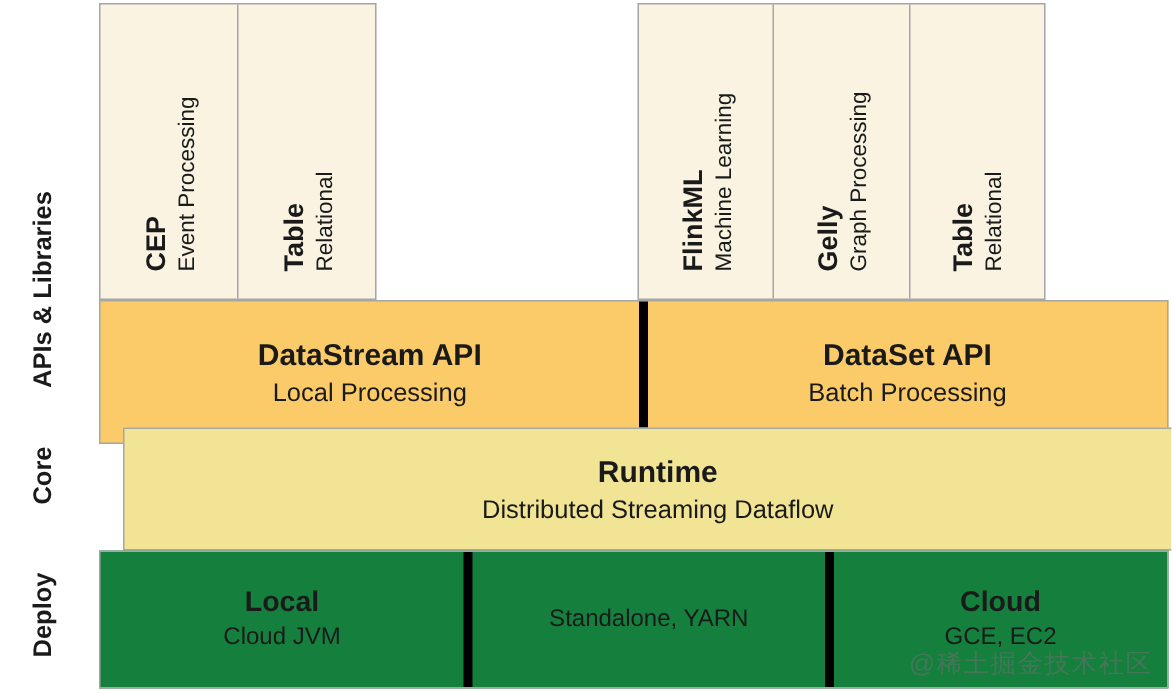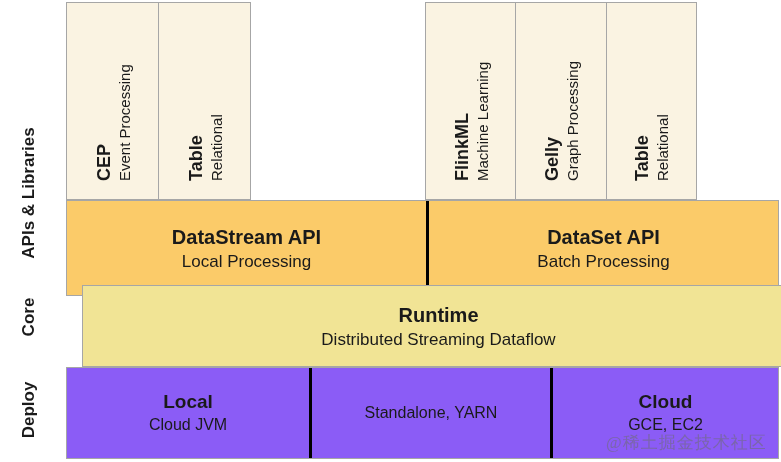--- a/index.html
+++ b/index.html
@@ -80,28 +80,28 @@
   .layer-row {
     position: absolute;
     left: 66px;
     width: 713px;
     display: flex;
     border: 1px solid #a6a6a6;
     box-sizing: border-box;
   }
   .layer-row.api    { top: 200px; height: 96px; background: #fbcb69; }
   .layer-row.core   { top: 285px; height: 82px; background: #f1e495; margin-left: 16px; }
-  .layer-row.deploy { top: 367px; height: 92px; background: #8b5cf6; }
+  .layer-row.deploy { top: 367px; height: 92px; background: #15803d; }
 
   .layer-cell {
     display: flex;
     flex-direction: column;
     justify-content: center;
     align-items: center;
-    border-left: 3px solid #000000;
+    border-left: 6px solid #000000;
     box-sizing: border-box;
     text-align: center;
   }
   .layer-cell:first-child { border-left: none; }
 
   .cell-title {
     font-weight: bold;
     font-size: 20px;
     line-height: 26px;
   }
@@ -122,21 +122,20 @@
 
   
   .watermark {
     position: absolute;
     left: 606px;
     top: 431px;
     font-size: 17px;
     color: rgba(110, 110, 110, 0.55);
     white-space: nowrap;
     letter-spacing: 1px;
-    font-family: Liberation Serif, serif;
   }
 </style>
 </head>
 <body>
 
 <div class="canvas">
 
   <div class="side-label apis">APIs &amp; Libraries</div>
   <div class="side-label core">Core</div>
   <div class="side-label deploy">Deploy</div>

